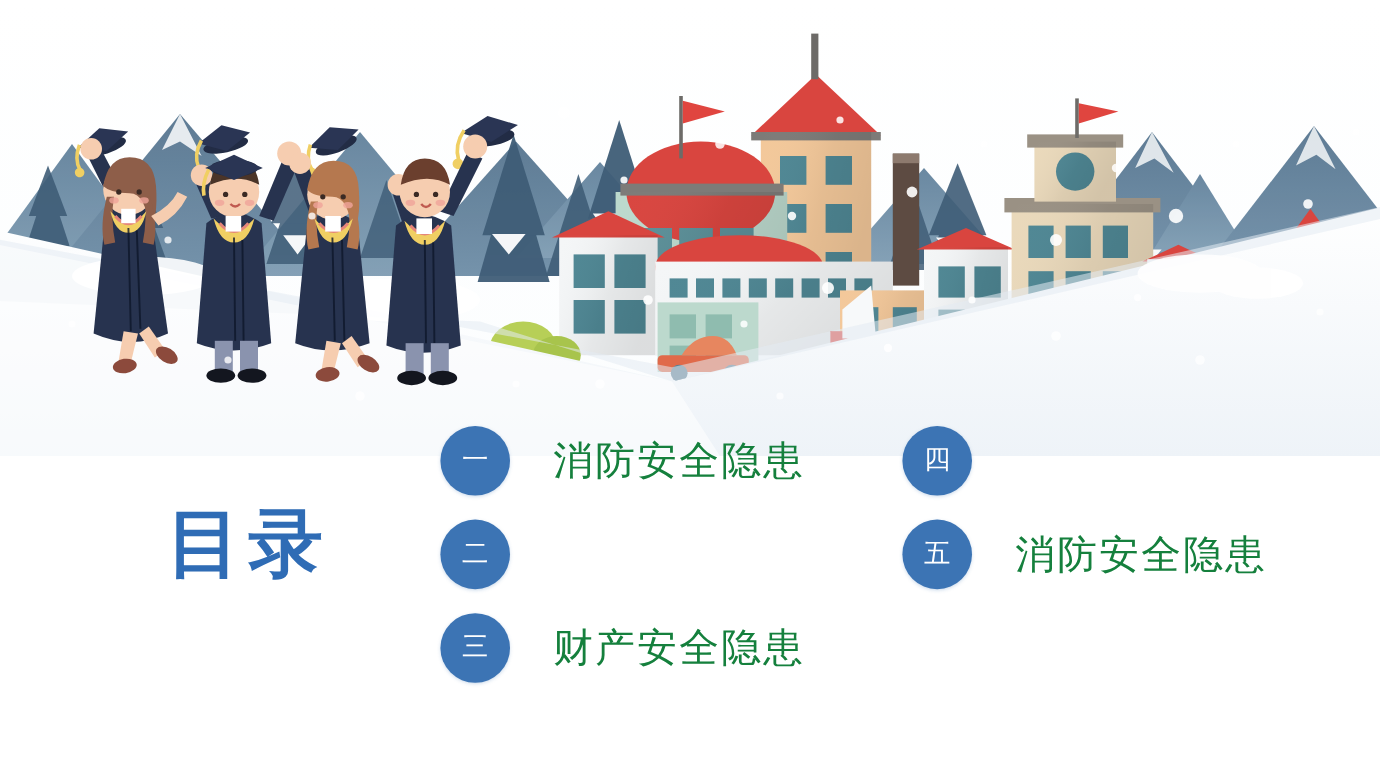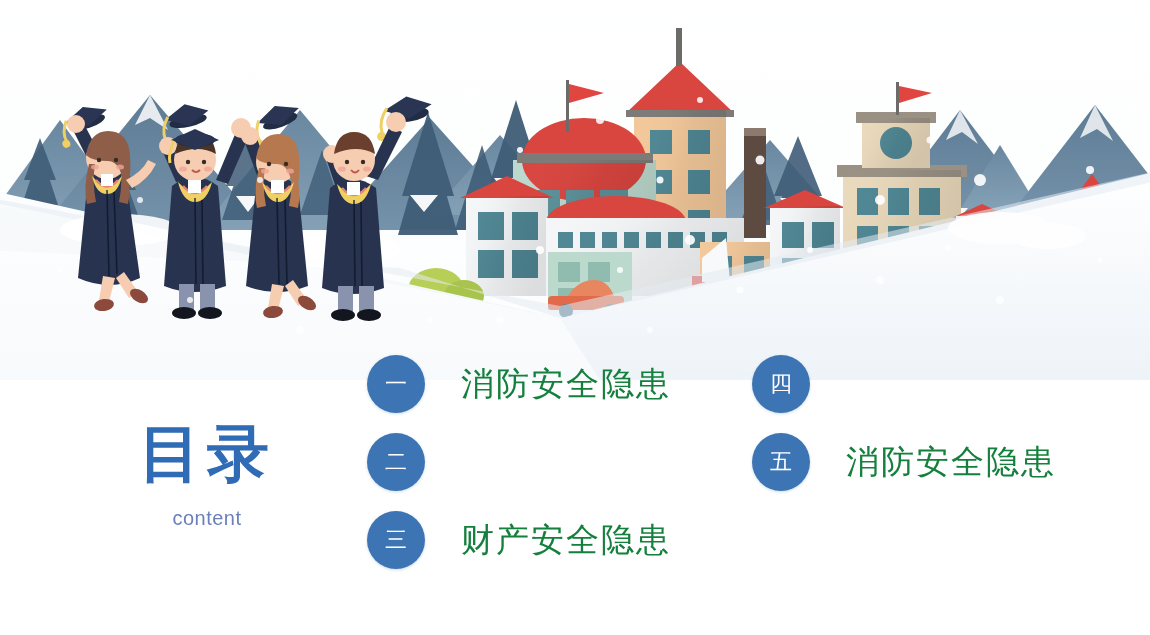--- a/index.html
+++ b/index.html
@@ -514,21 +514,20 @@
         <circle cx="1100" cy="260" r="3" opacity="0.7"></circle>
       </g>
       </g>
     </svg>
   </div>
 
   <div class="content-area">
 
     <div class="title-block">
       <div class="title-cn">目录</div>
-      <div class="title-en">content</div>
     </div>
 
     <div class="menu-col col-1">
 
       <div class="menu-item">
         <div class="num-badge">一</div>
         <div class="menu-label">消防安全隐患</div>
       </div>
 
       <div class="menu-item">

